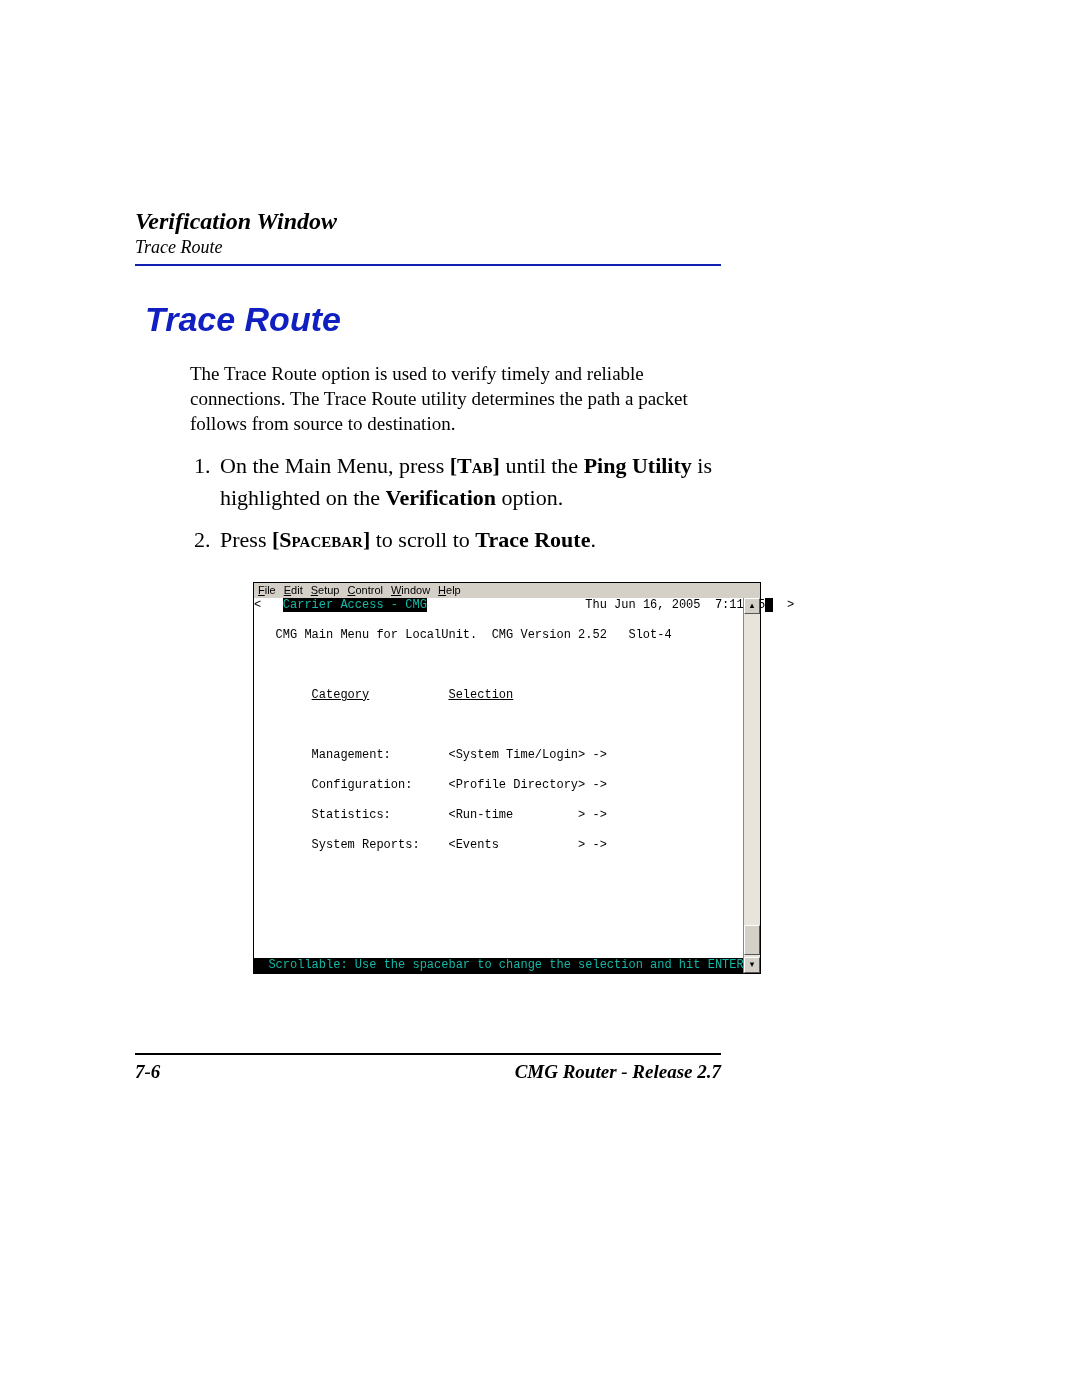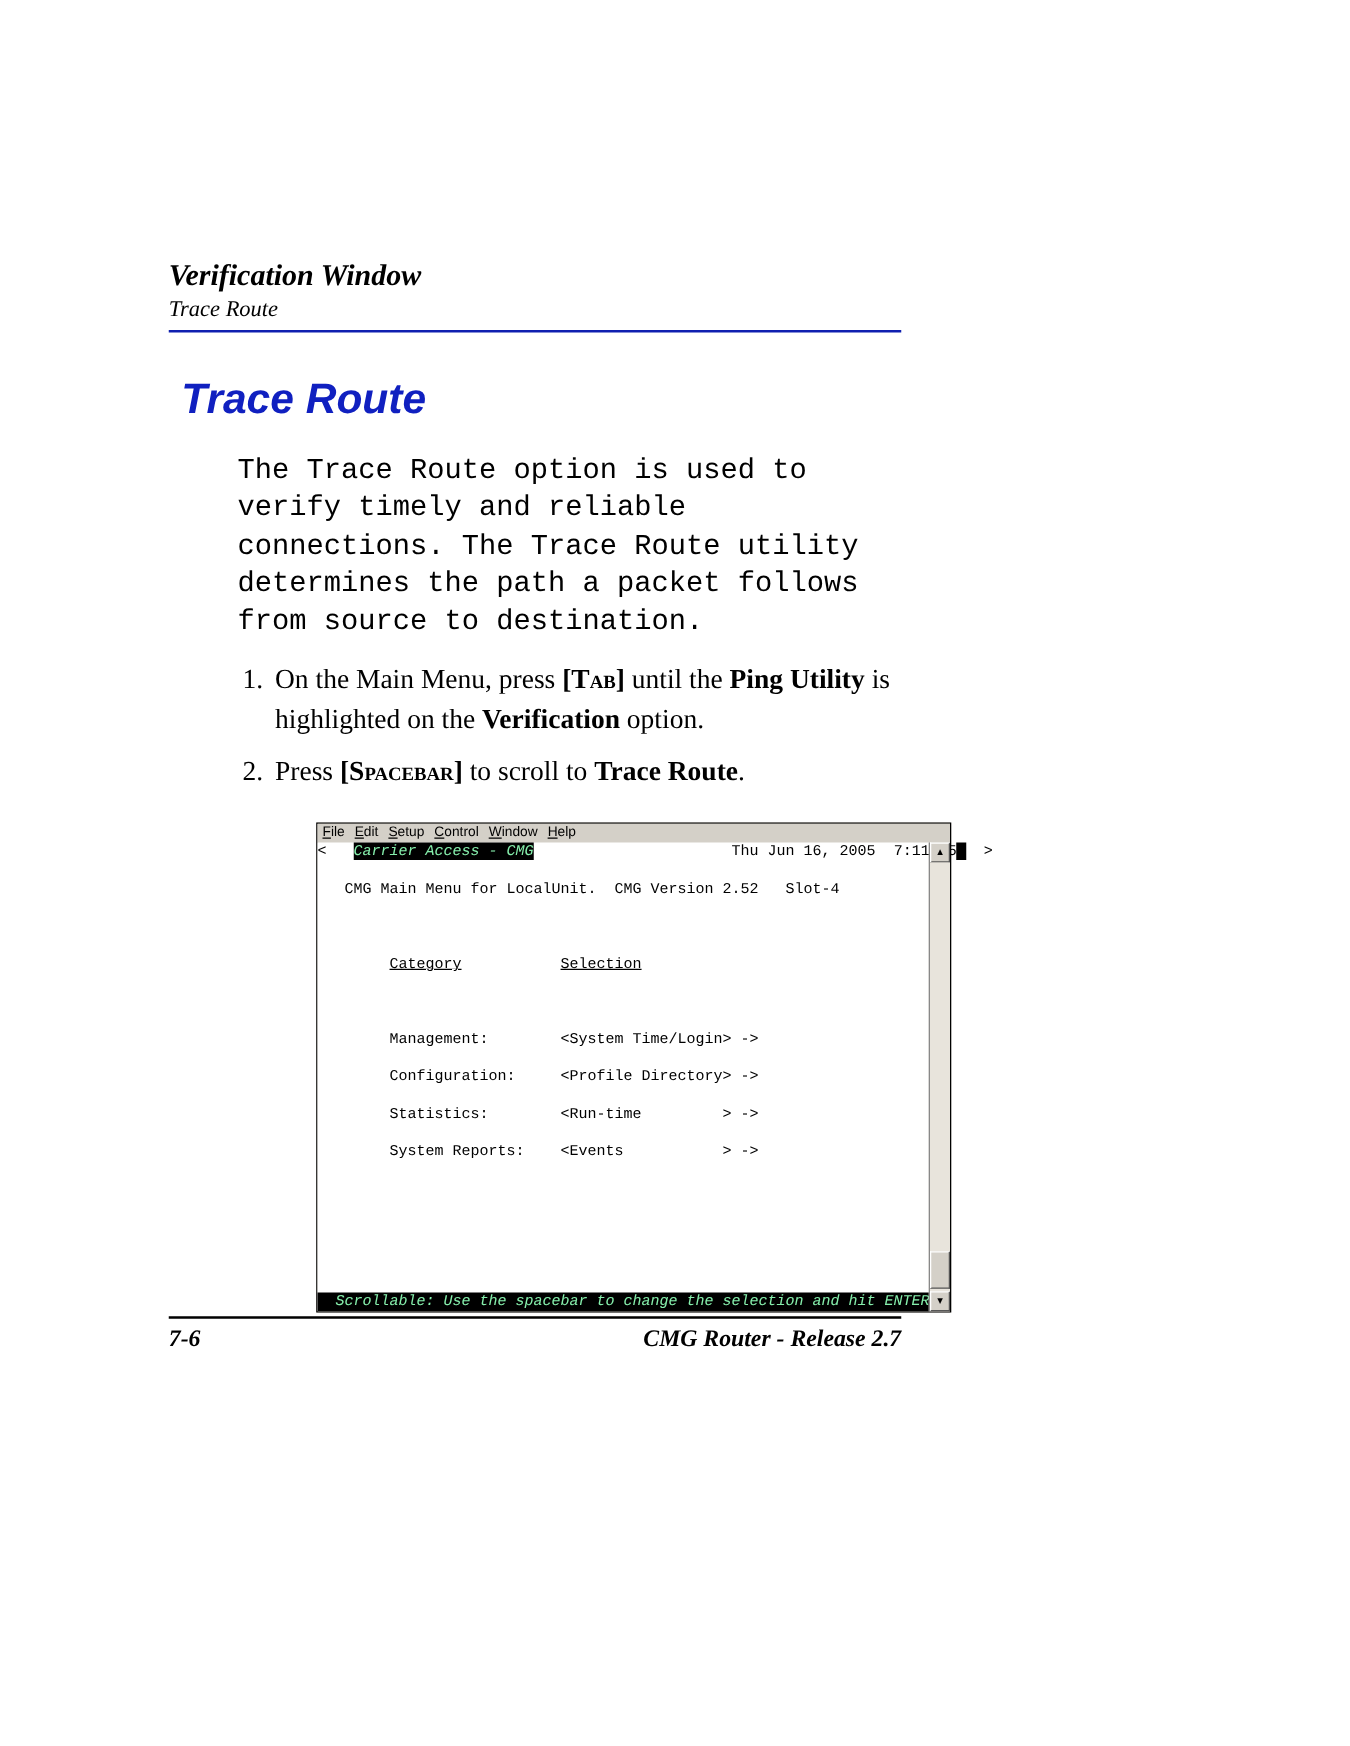--- a/index.html
+++ b/index.html
@@ -37,24 +37,23 @@
     font-style: italic;
     color: #1020c0;
     font-size: 34px;
     margin: 0 0 22px 10px;
   }
   .body-indent {
     margin-left: 55px;
     margin-right: 0;
   }
   .para {
-    font-size: 23px;
+    font-size: 19px;
     line-height: 1.32;
     margin: 0 0 14px 0;
-    font-family: Liberation Mono, monospace;
   }
   .ol {
     margin: 0;
     padding-left: 26px;
     font-size: 22px;
     line-height: 1.45;
   }
   .ol li { margin-bottom: 10px; padding-left:4px;}
   .smallcaps { font-variant: small-caps; }
   .b { font-weight: bold; }
@@ -83,22 +82,21 @@
   .term {
     font-family: "Courier New", Courier, monospace;
     font-size: 12px;
     line-height: 15px;
     padding: 0;
     white-space: pre;
   }
   .trow { display: block; }
   .invert {
     background: #000;
-    color: #86efac;
-    font-style: italic;
+    color: #14b8a6;
   }
   .term .u { text-decoration: underline; }
   .scrollbar {
     position: absolute;
     top: 0; right: 0; bottom: 0;
     width: 16px;
     background: #d4d0c8;
     border-left: 1px solid #888;
   }
   .sbtn {

